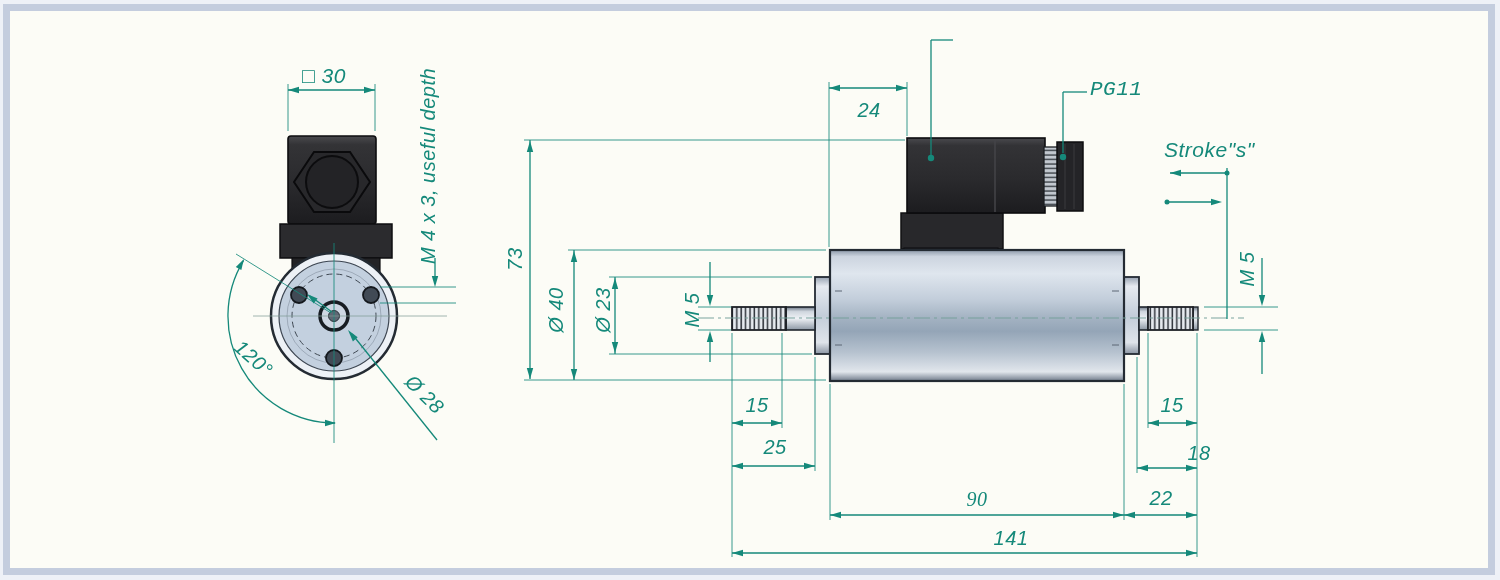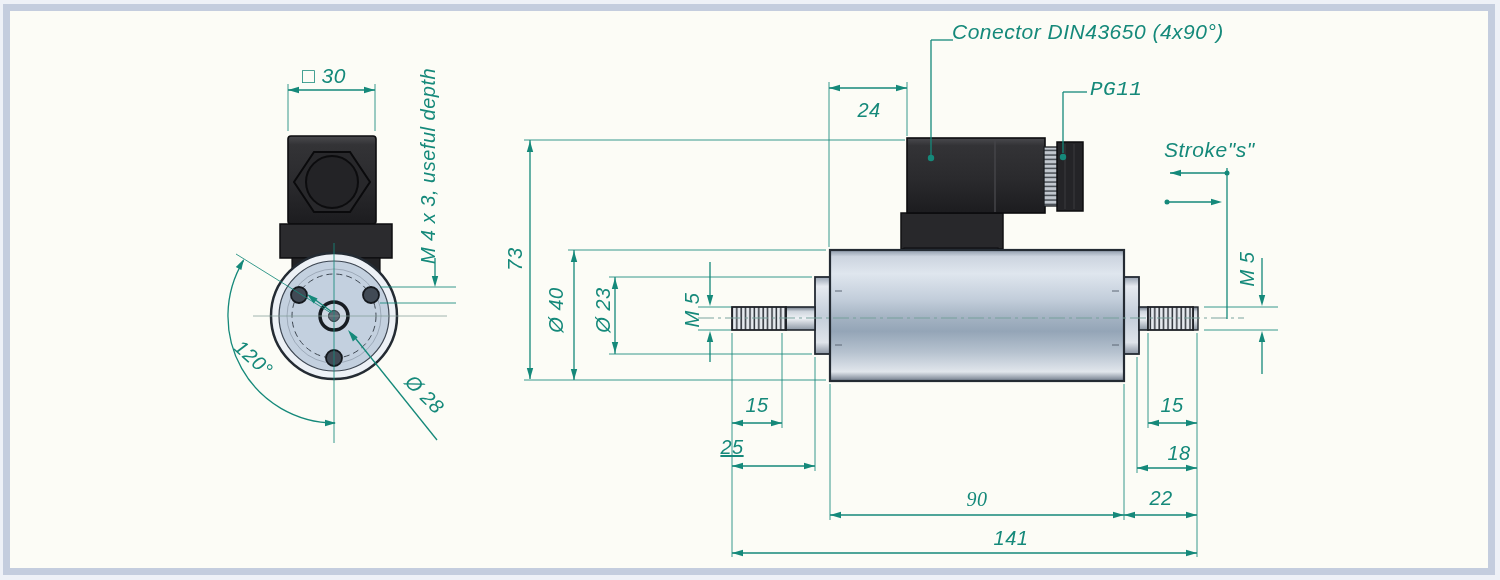--- a/index.html
+++ b/index.html
@@ -243,31 +243,30 @@
       <polygon class="arr" points="1137,468 1148,464.8 1148,471.2"></polygon>
       <polygon class="arr" points="1197,468 1186,464.8 1186,471.2"></polygon>
     </g>
   </svg>
 
   <div class="lbl big" style="left:264px;top:64px;width:120px;">□ 30</div>
   <div class="lbl rot90" style="left:299px;top:154px;width:260px;">M 4 x 3, useful depth</div>
   <div class="lbl rot42" style="left:213px;top:347px;width:80px;">120°</div>
   <div class="lbl rot45" style="left:374px;top:383px;width:100px;">Ø 28</div>
 
-  <div class="lbl big left" style="left:952px;top:20px;width:340px;">Conector DIN43650 (4x90°)</div>
   <div class="lbl big left" style="left:1090px;top:78px;width:90px;font-family:Liberation Mono, monospace;">PG11</div>
   <div class="lbl big left" style="left:1164px;top:138px;width:140px;">Stroke"s"</div>
 
   <div class="lbl" style="left:839px;top:56px;width:60px;margin-top:43px;">24</div>
   <div class="lbl rot90" style="left:476px;top:247px;width:80px;">73</div>
   <div class="lbl rot90" style="left:507px;top:298px;width:100px;">Ø 40</div>
   <div class="lbl rot90" style="left:554px;top:298px;width:100px;">Ø 23</div>
   <div class="lbl rot90" style="left:653px;top:298px;width:80px;">M 5</div>
   <div class="lbl rot90" style="left:1208px;top:257px;width:80px;">M 5</div>
 
   <div class="lbl" style="left:727px;top:394px;width:60px;">15</div>
-  <div class="lbl" style="left:702px;top:436px;width:60px;text-decoration:underline;">25</div>
+  <div class="lbl" style="left:745px;top:436px;width:60px;">25</div>
   <div class="lbl" style="left:947px;top:488px;width:60px;font-family:Liberation Serif, serif;">90</div>
   <div class="lbl" style="left:976px;top:527px;width:70px;">141</div>
   <div class="lbl" style="left:1142px;top:394px;width:60px;">15</div>
-  <div class="lbl" style="left:1137px;top:442px;width:84px;">18</div>
+  <div class="lbl" style="left:1137px;top:442px;width:84px;padding-left:20px;">18</div>
   <div class="lbl" style="left:1131px;top:487px;width:60px;">22</div>
 </div>
 
 </body></html>

